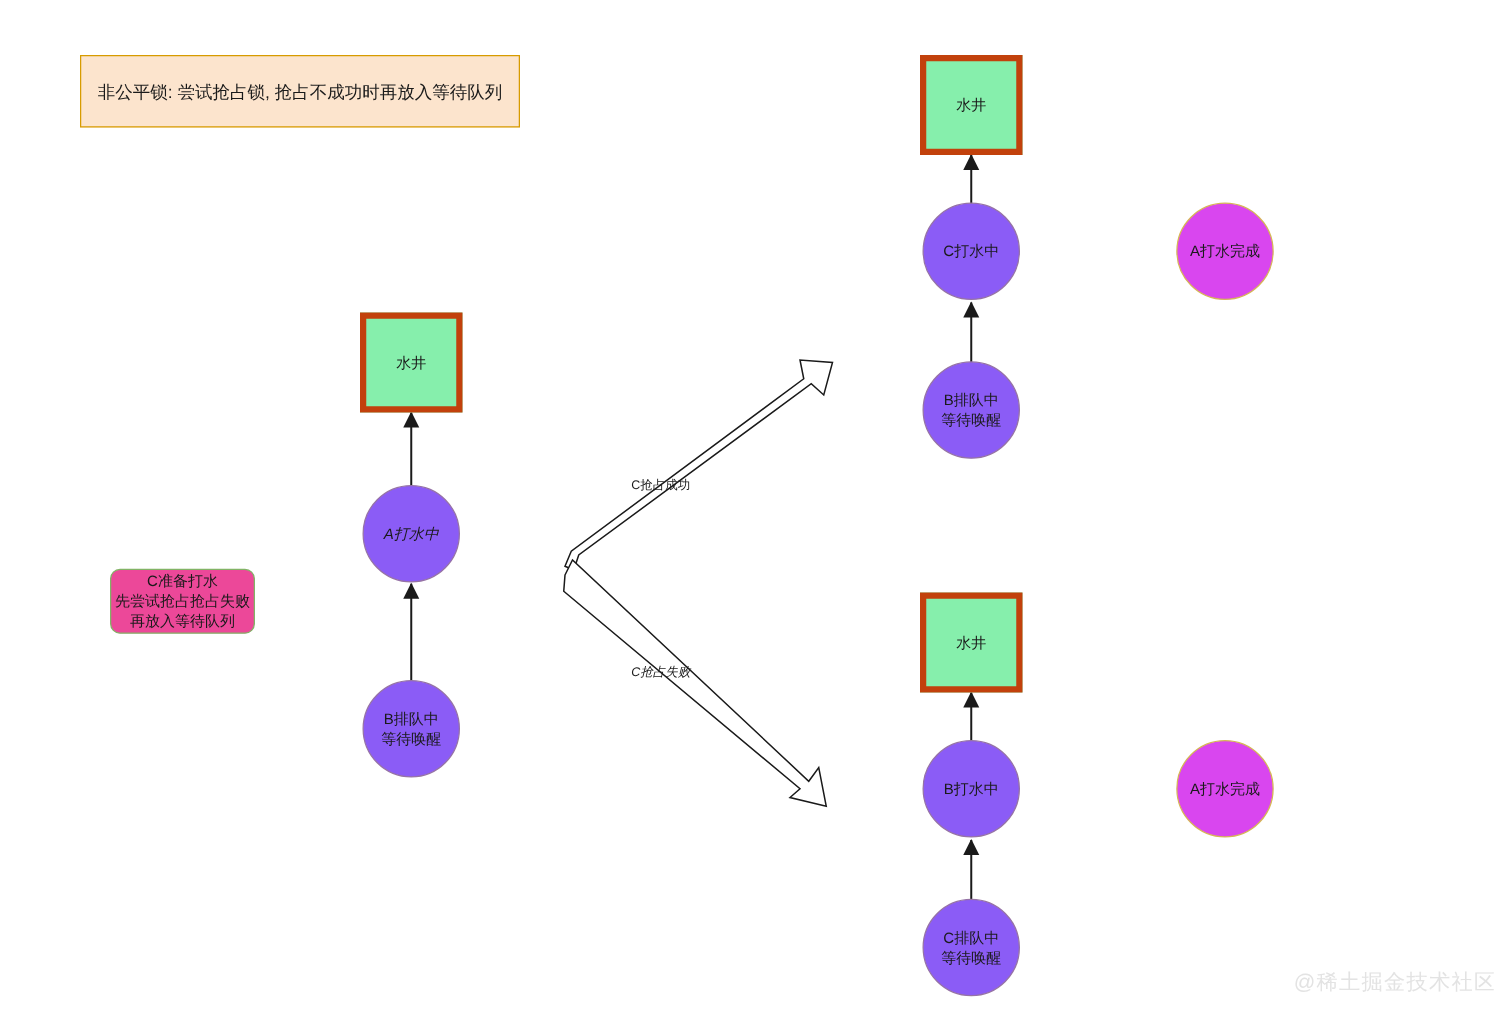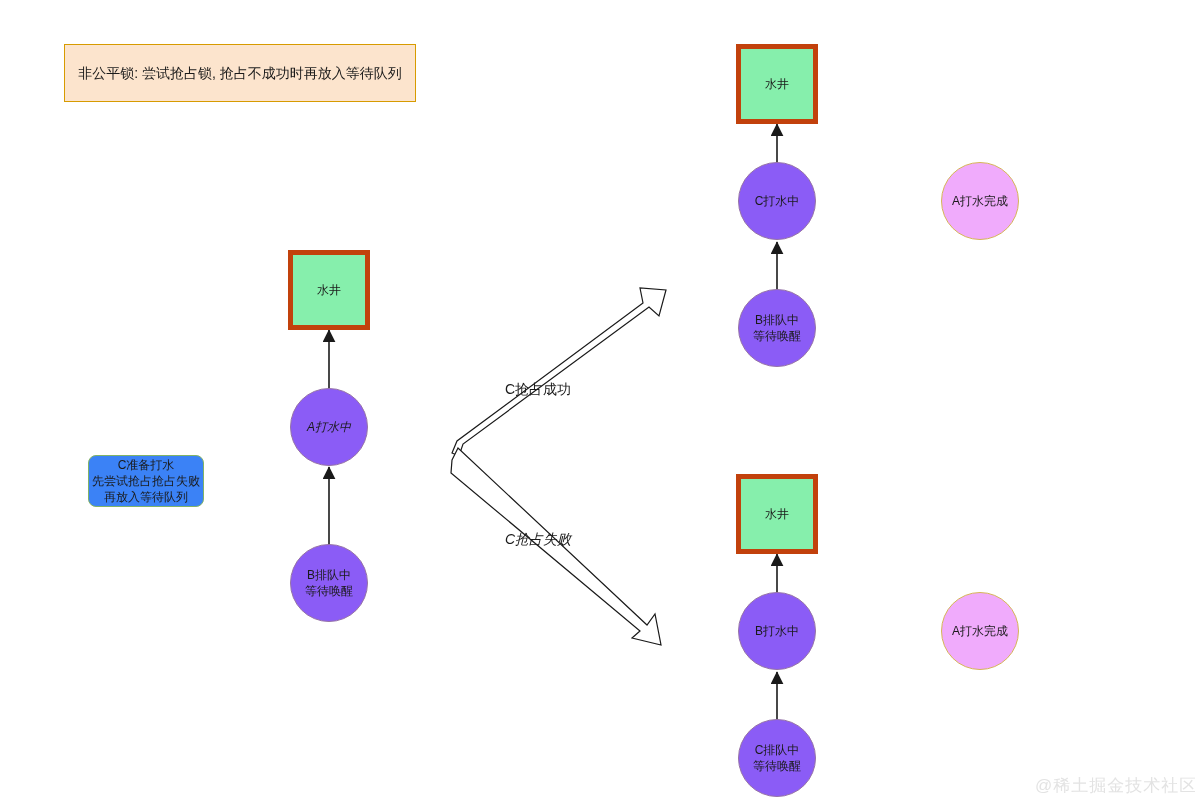--- a/index.html
+++ b/index.html
@@ -42,45 +42,45 @@
   
   .circle-purple {
     background: #8b5cf6;
     border: 1px solid #9673a6;
     border-radius: 50%;
     font-size: 12px;
     color: #1a1a1a;
   }
   
   .circle-yellow {
-    background: #f0abfc;
+    background: #d946ef;
     border: 1px solid #d6b656;
     border-radius: 50%;
     font-size: 12px;
     color: #1a1a1a;
   }
   
   .note-orange {
     background: #fce4cd;
     border: 1px solid #d79b00;
     font-size: 14px;
     color: #1a1a1a;
     text-align: right;
   }
   
   .note-green {
-    background: #3b82f6;
+    background: #ec4899;
     border: 1px solid #82b366;
     border-radius: 8px;
     font-size: 12px;
     color: #1a1a1a;
   }
   .edge-label {
     position: absolute;
-    font-size: 14px;
+    font-size: 10px;
     color: #1a1a1a;
     background: transparent;
     white-space: nowrap;
   }
   .watermark {
     position: absolute;
     font-size: 17px;
     color: #e3e3e3;
     letter-spacing: 1px;
     white-space: nowrap;

